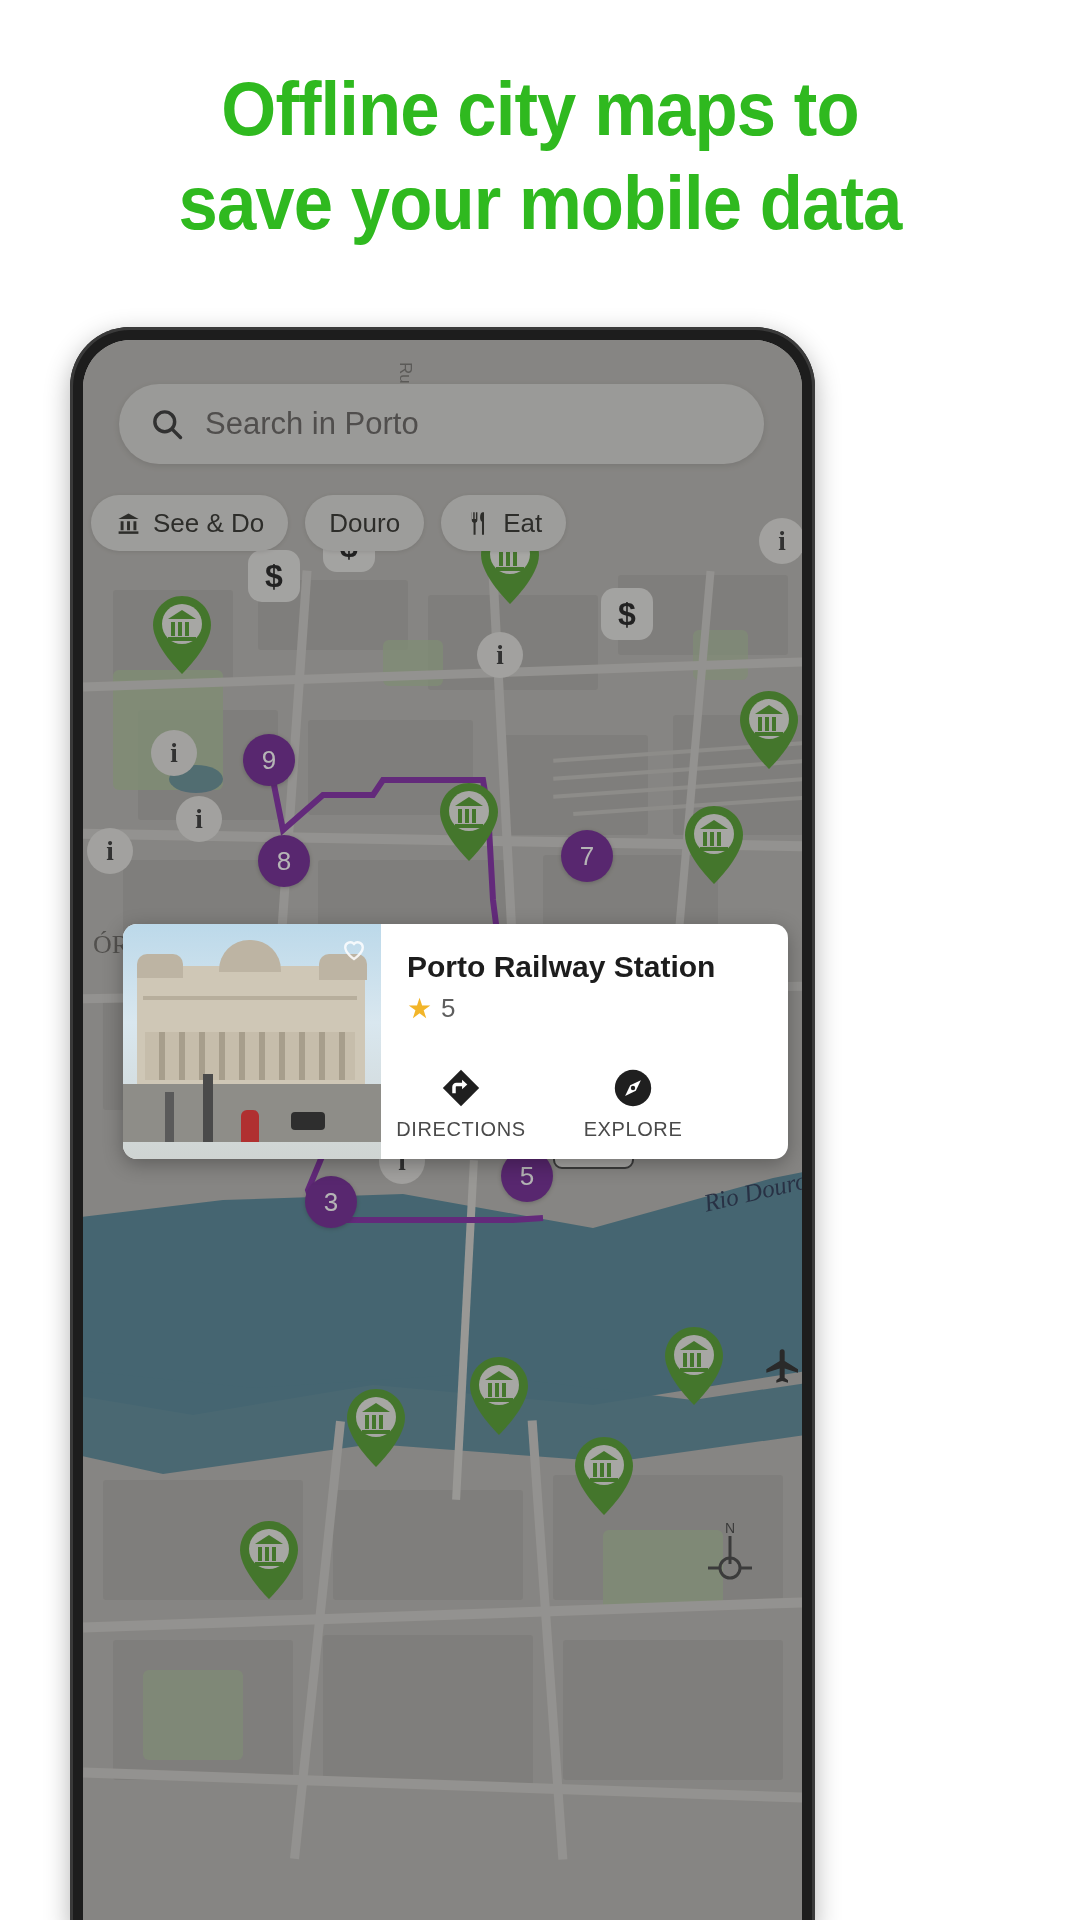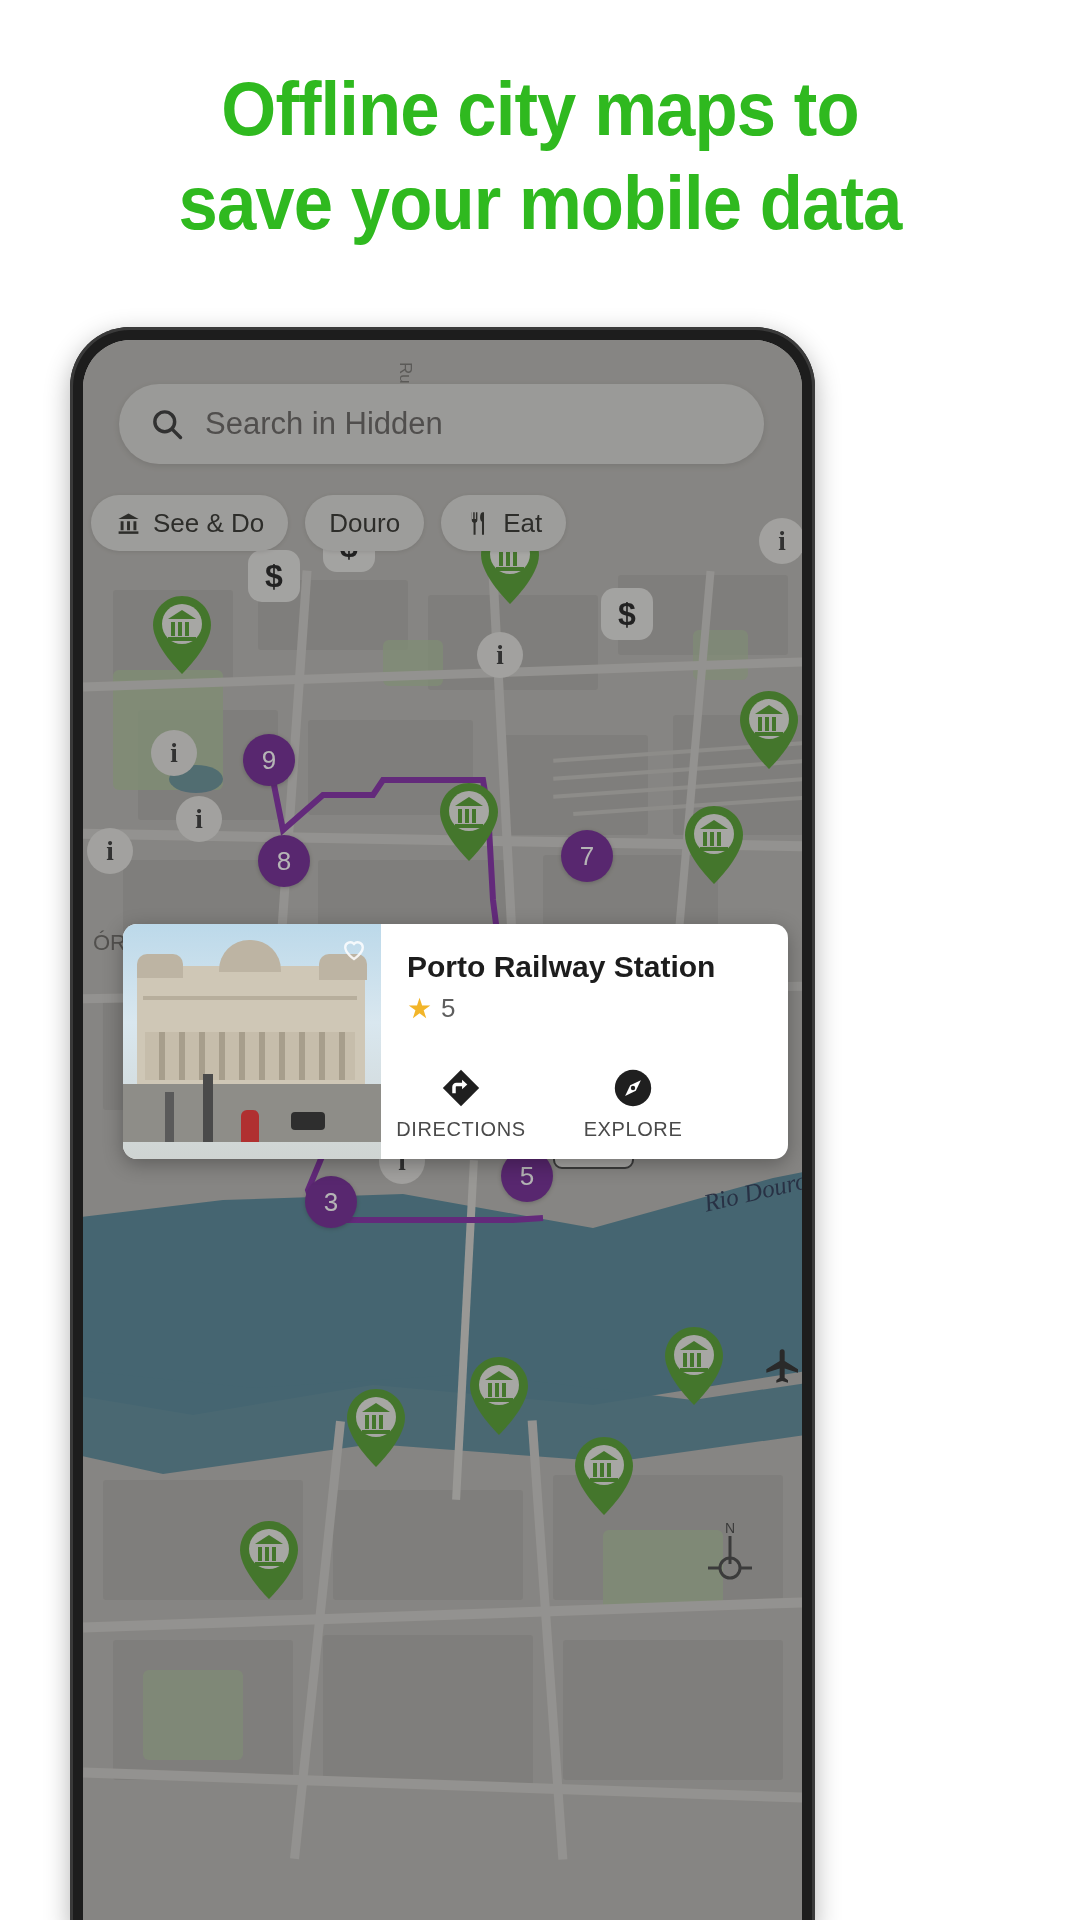--- a/index.html
+++ b/index.html
@@ -204,21 +204,21 @@
       <div class="road" style="left:460px;top:1080px;width:9px;height:440px;transform:rotate(-4deg);"></div>
 
       <div class="road" style="left:378px;top:820px;width:8px;height:340px;transform:rotate(3deg);background:#d2d0cc;"></div>
 
       <svg class="route" style="left:0;top:0;" width="720" height="1200">
         <polyline points="186,420 200,490 240,455 290,455 300,440 400,440 405,470 410,560 420,640
                           430,700 330,760 250,790 225,850 235,880 340,880 430,880 460,878" fill="none" stroke="#7b1fa2" stroke-width="6"></polyline>
       </svg>
 
       <div class="street-label" style="left:332px;top:22px;transform:rotate(90deg);transform-origin:left top;">Rua</div>
-      <div class="street-label" style="left:10px;top:590px;font-size:22px;color:#5f5d59;">ÓR</div>
+      <div class="street-label" style="left:10px;top:590px;font-size:26px;color:#5f5d59;font-family:Liberation Serif, serif;">ÓR</div>
       <div class="river-label" style="left:620px;top:838px;">Rio Douro</div>
 
       <div class="dollar" style="left:165px;top:210px;">$</div>
       <div class="dollar" style="left:240px;top:180px;">$</div>
       <div class="dollar" style="left:518px;top:248px;">$</div>
 
       <div class="infodot" style="left:676px;top:178px;">i</div>
       <div class="infodot" style="left:394px;top:292px;">i</div>
       <div class="infodot" style="left:68px;top:390px;">i</div>
       <div class="infodot" style="left:93px;top:456px;">i</div>
@@ -380,21 +380,21 @@
         </svg>
       </div>
 
       <div class="map-dim"></div>
 
       <div class="searchbar">
         <svg width="36" height="36" viewBox="0 0 24 24" fill="none" stroke="#2b2b2b" stroke-width="2.3">
           <circle cx="10.5" cy="10.5" r="6.6"></circle>
             <line x1="15.4" y1="15.4" x2="21" y2="21" stroke-linecap="round"></line>
         </svg>
-        <span class="search-ph">Search in Hidden</span>
+        <span class="search-ph">Search in Porto</span>
       </div>
 
       <div class="chips">
         <div class="chip">
           <svg width="27" height="27" viewBox="0 0 24 24" fill="#24241f">
             <path d="M12 3l9 5H3z"></path>
               <rect x="5" y="10" width="2.6" height="8"></rect>
               <rect x="10.7" y="10" width="2.6" height="8"></rect>
               <rect x="16.4" y="10" width="2.6" height="8"></rect>
               <rect x="3.2" y="19" width="17.6" height="2.2"></rect>

